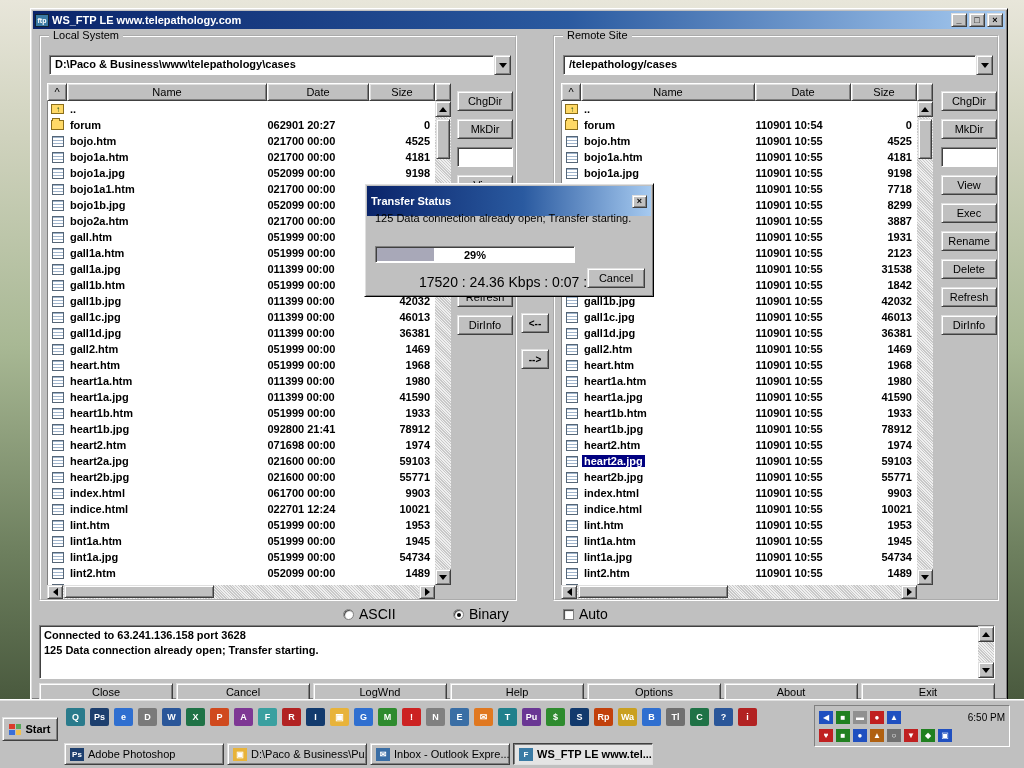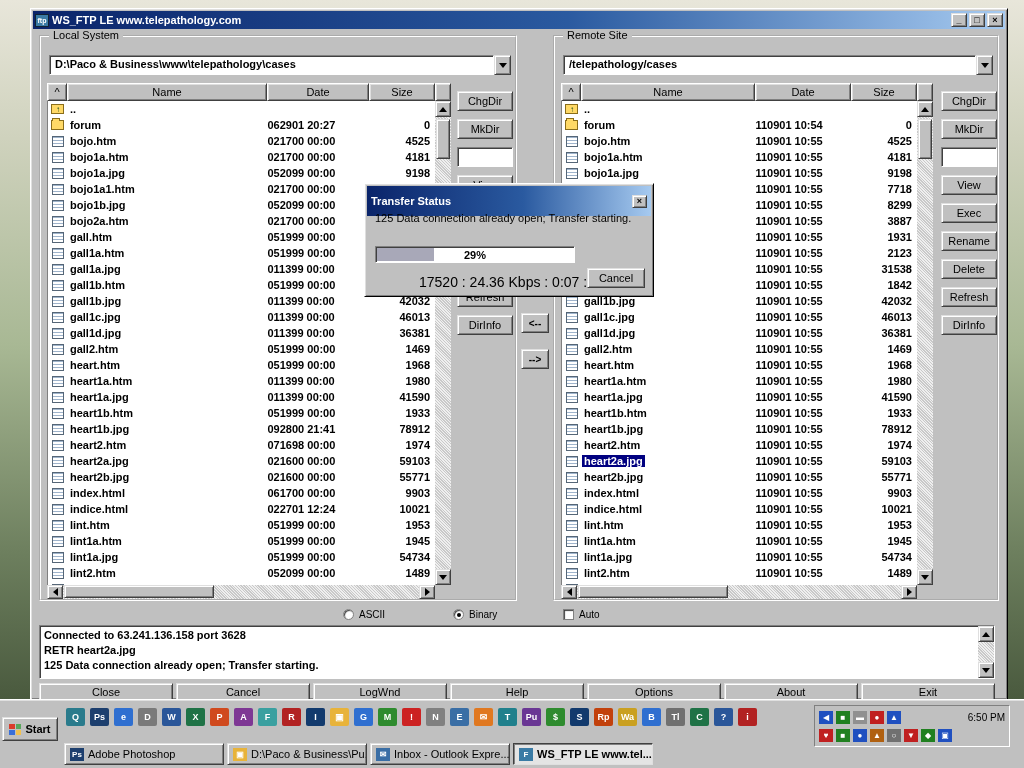--- a/index.html
+++ b/index.html
@@ -82,21 +82,21 @@
   .side-buttons{ position:absolute; top:54px; width:56px; display:flex; flex-direction:column; gap:8px; }
   .pane-local .side-buttons{ left:416px; } .pane-remote .side-buttons{ left:386px; }
   .side-btn{ height:20px; font-size:11px; font-family:"Liberation Sans",sans-serif; cursor:default; }
   .side-edit{ height:20px; background:#fff; border:1px solid; border-color:#808080 #fff #fff #808080; box-shadow: inset 1px 1px 0 #404040; }
 
   .mid-btn{ position:absolute; width:28px; height:20px; font-size:10px; font-weight:bold;
     display:flex; align-items:center; justify-content:center; left:488px; }
   #arrow-left{ top:282px; } #arrow-right{ top:318px; }
 
   .mode-row{ position:absolute; top:576px; left:0; right:0; height:14px; display:flex; align-items:center; }
-  .mode-item{ position:absolute; display:flex; align-items:center; gap:5px; font-size:10px; }
+  .mode-item{ position:absolute; display:flex; align-items:center; gap:5px; font-size:14px; }
   #mode-ascii{ left:310px; } #mode-binary{ left:420px; } #mode-auto{ left:530px; }
   .radio{ width:11px; height:11px; border-radius:50%; background:#fff; border:1px solid #808080;
     box-shadow: inset 1px 1px 1px #404040; position:relative; }
   .radio.on::after{ content:""; position:absolute; left:3px; top:3px; width:4px; height:4px; border-radius:50%; background:#000; }
   .checkbox{ width:11px; height:11px; background:#fff; border:1px solid #808080; box-shadow: inset 1px 1px 1px #404040; }
 
   .logbox{ position:absolute; left:6px; top:594px; width:956px; height:54px; display:flex;
     background:#fff; border:1px solid; border-color:#808080 #fff #fff #808080; box-shadow: inset 1px 1px 0 #404040; }
   .log-lines{ flex:1; padding:2px 4px; font-size:11px; line-height:15px; overflow:hidden;font-weight:bold; }
   .log-scroll{ width:16px; display:flex; flex-direction:column; justify-content:space-between;
@@ -914,21 +914,20 @@
       </span>
       <span class="mode-item" id="mode-auto">
         <span class="checkbox"></span>
         <span>Auto</span>
       </span>
     </div>
 
     <div class="logbox">
       <div class="log-lines">
           <div>Connected to 63.241.136.158 port 3628</div>
-          <div>RETR heart2a.jpg</div>
           <div>125 Data connection already open; Transfer starting.</div>
         </div>
       <div class="log-scroll">
         <div class="sb-btn bevel-btn">
             <span class="tri-up"></span>
           </div>
         <div class="sb-btn bevel-btn">
             <span class="tri-down"></span>
           </div>
       </div>

